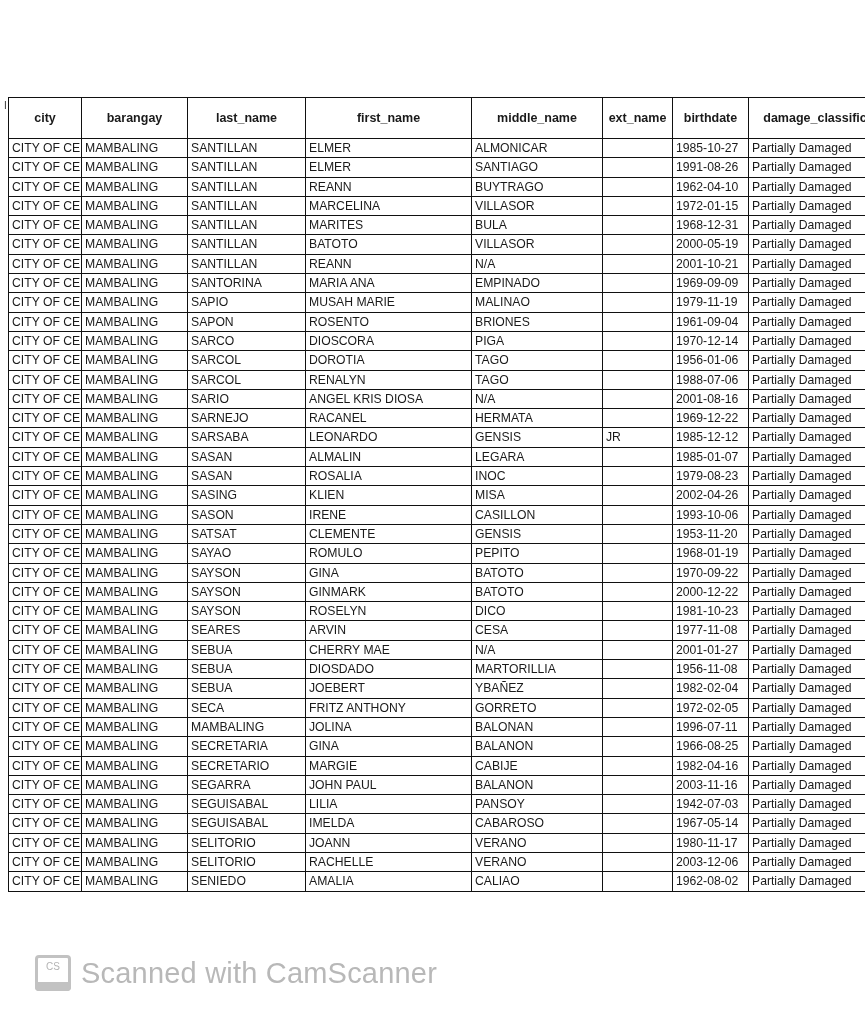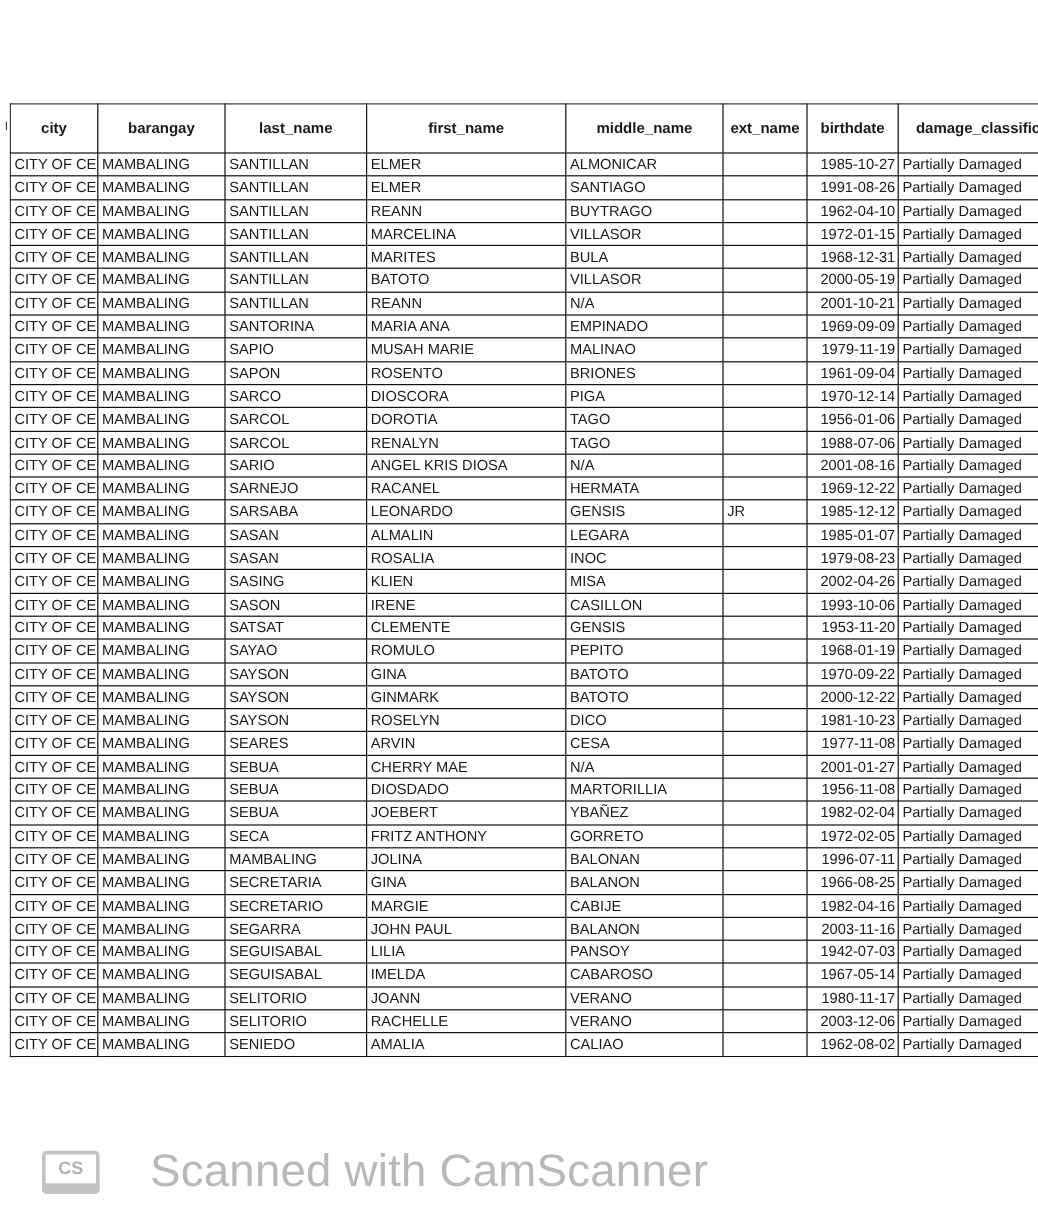--- a/index.html
+++ b/index.html
@@ -1,50 +1,50 @@
 <!DOCTYPE html>
 <html><head>
 <meta charset="utf-8">
 <style>
   html, body { margin:0; padding:0; }
   body {
     width:865px; height:1024px; background:#ffffff; position:relative; overflow:hidden;
     font-family:"Liberation Sans", "DejaVu Sans", sans-serif; color:#1a1a1a;
   }
   .page-mark { position:absolute; left:4px; top:100px; font-size:10px; color:#333; }
-  .table-wrap { position:absolute; left:8px; top:86px; width:857px; overflow:hidden; }
+  .table-wrap { position:absolute; left:8px; top:97px; width:857px; overflow:hidden; }
   table { border-collapse:collapse; table-layout:fixed; width:880px; }
   th, td {
     border:1.3px solid #111; padding:0 0 0 3px; white-space:nowrap; overflow:hidden;
     text-overflow:clip; font-size:12.2px; line-height:18.3px; height:18.3px;
   }
   th { font-weight:bold; text-align:center; height:40px; font-size:12.5px; padding:0; }
-  td.date { text-align:right; padding-right:2px; }
+  td.date { padding-right:2px; }
   col.c-city { width:73px; }
   col.c-brgy { width:106px; }
   col.c-last { width:118px; }
   col.c-first { width:166px; }
   col.c-mid { width:131px; }
   col.c-ext { width:70px; }
   col.c-bd { width:76px; }
   col.c-dmg { width:140px; }
   .footer {
     position:absolute; left:35px; top:955px; display:flex; align-items:center; gap:10px;
     color:#b3b3b3;
   }
   .cs-logo {
-    width:48px; height:36px; border:3px solid #c2c2c2; border-radius:4px; box-sizing:border-box;
+    width:36px; height:36px; border:3px solid #c2c2c2; border-radius:4px; box-sizing:border-box;
     position:relative; display:flex; align-items:flex-start; justify-content:center;
-    font-weight:bold; font-size:15px; color:#b3b3b3; padding-top:3px;
+    font-weight:normal; font-size:10px; color:#b3b3b3; padding-top:3px;
   }
   .cs-logo::after {
     content:""; position:absolute; left:-3px; right:-3px; bottom:-3px; height:9px;
     background:#c2c2c2; border-radius:0 0 4px 4px;
   }
-  .footer-text { font-size:38px; letter-spacing:0.2px; color:#b8b8b8;margin-left:32px; }
+  .footer-text { font-size:29px; letter-spacing:0.2px; color:#b8b8b8; }
 </style>
 </head>
 <body>
 
 <div class="page-mark">I</div>
 
 <div class="table-wrap">
   <table>
     <colgroup>
       <col class="c-city">

